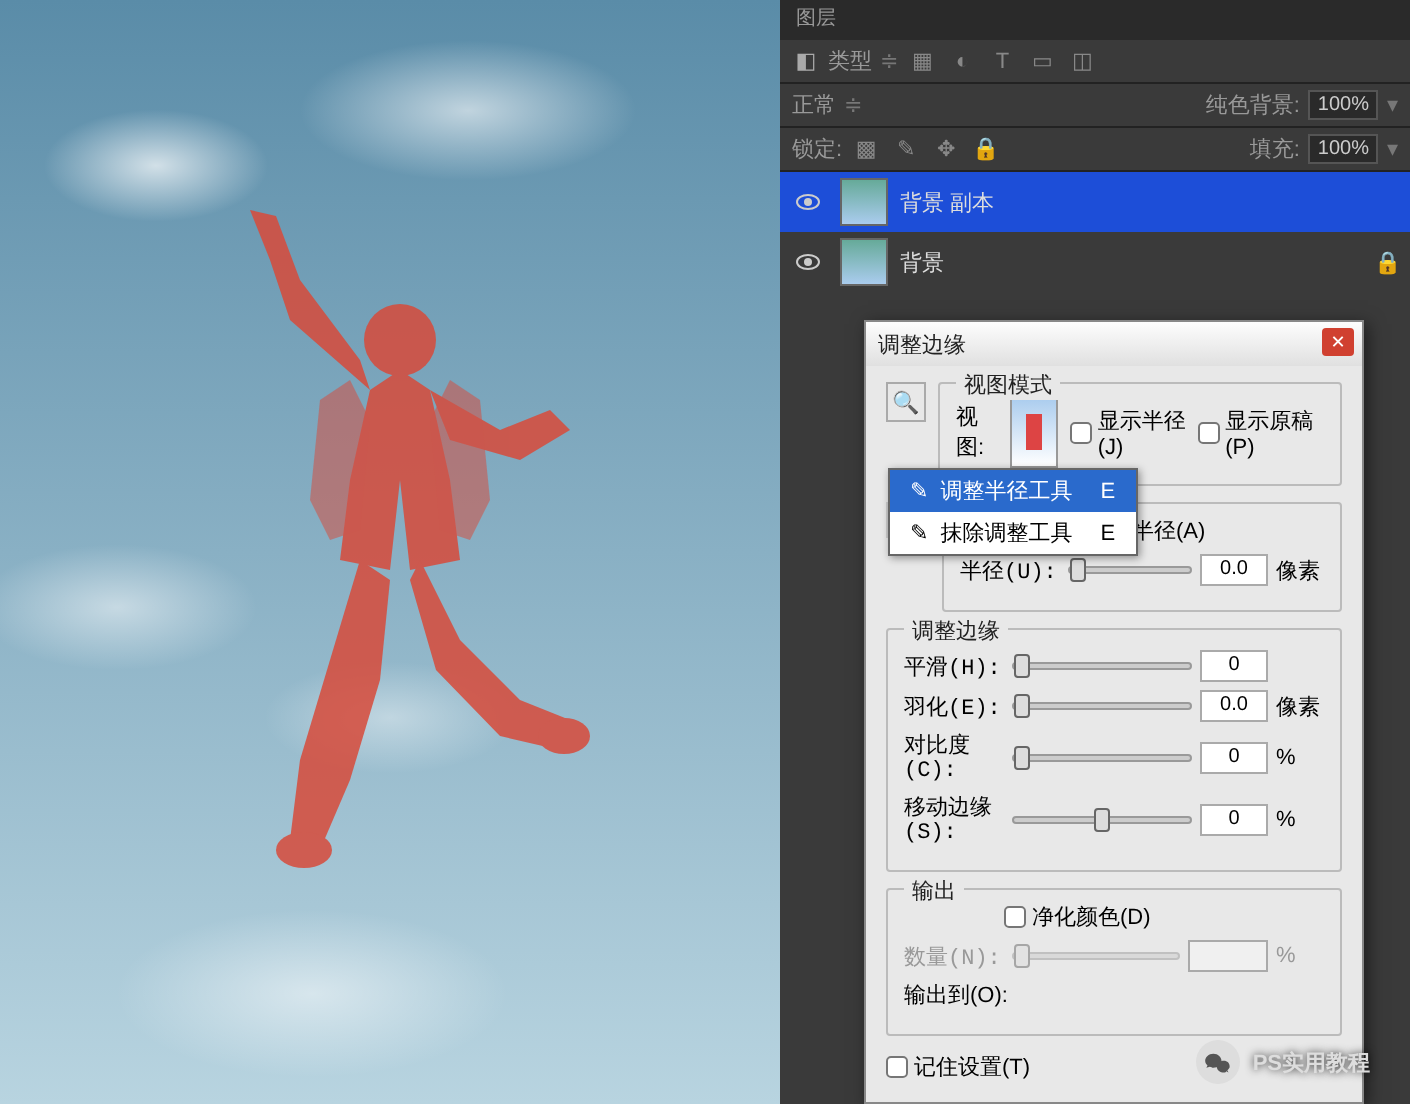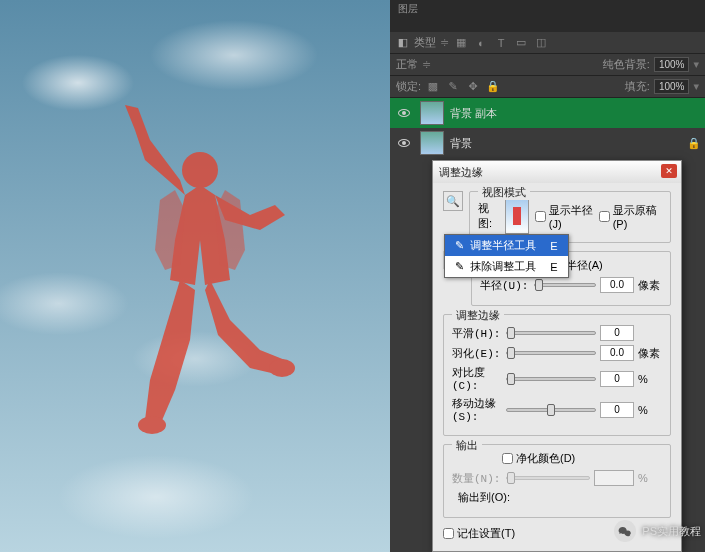--- a/index.html
+++ b/index.html
@@ -12,29 +12,29 @@
     radial-gradient(ellipse 120px 50px at 60% 10%, rgba(255,255,255,0.6), transparent 70%),
     radial-gradient(ellipse 100px 45px at 15% 55%, rgba(255,255,255,0.5), transparent 70%),
     radial-gradient(ellipse 90px 40px at 50% 65%, rgba(255,255,255,0.4), transparent 70%),
     radial-gradient(ellipse 140px 60px at 40% 90%, rgba(255,255,255,0.5), transparent 70%);
   }
   .person { position: absolute; left: 100px; top: 100px; width: 200px; height: 340px; }
   .person svg { filter: drop-shadow(0 0 0 rgba(0,0,0,0)); }
   
   .right-panel { flex: 1; background: #3a3a3a; display: flex; flex-direction: column; }
   
-  .panel-header { height: 32px; background: #2a2a2a; color: #999; padding: 2px 8px; font-size: 10px; }
+  .panel-header { height: 20px; background: #2a2a2a; color: #999; padding: 2px 8px; font-size: 10px; }
   .toolbar-row { height: 22px; background: #3a3a3a; border-bottom: 1px solid #222; display: flex; align-items: center; padding: 0 6px; gap: 4px; color: #999; font-size: 10px; }
   .toolbar-icon { width: 14px; height: 14px; display: inline-flex; align-items: center; justify-content: center; color: #aaa; }
   .opacity-field { background: #2a2a2a; color: #ccc; padding: 1px 4px; border: 1px solid #555; font-size: 10px; }
   .small-icon { width: 16px; height: 16px; display: inline-flex; align-items: center; justify-content: center; color: #888; }
   
   .layers { flex-shrink: 0; }
   .layer-row { height: 30px; background: #3a3a3a; display: flex; align-items: center; padding: 0 4px; gap: 6px; }
-  .layer-row.selected { background: #15803d; }
+  .layer-row.selected { background: #1d4ed8; }
   .vis-toggle { width: 20px; height: 20px; display: flex; align-items: center; justify-content: center; }
   .eye-icon { width: 12px; height: 8px; border: 1px solid #ccc; border-radius: 50%; position: relative; }
   .eye-icon::after { content: ''; position: absolute; width: 4px; height: 4px; background: #ccc; border-radius: 50%; top: 1px; left: 3px; }
   .layer-thumb { width: 24px; height: 24px; border: 1px solid #666; background: #888; }
   .layer-thumb.red { background: #d33; }
   .layer-thumb.sky { background: linear-gradient(180deg,#6a9,#ace); }
   .layer-name { color: #ddd; font-size: 11px; }
   .layer-lock { margin-left: auto; color: #888; }
   
   .dialog { position: absolute; left: 432px; top: 160px; width: 250px; background: #e8e8e8; border: 1px solid #888; box-shadow: 2px 2px 8px rgba(0,0,0,0.5); }
@@ -64,21 +64,21 @@
   .slider-track { flex: 1; height: 4px; background: #ccc; border: 1px solid #999; position: relative; border-radius: 2px; }
   .slider-thumb { position: absolute; width: 8px; height: 12px; background: #ddd; border: 1px solid #666; top: -5px; left: 0; border-radius: 2px; }
   .slider-thumb.mid { left: 45%; }
   .slider-value { width: 34px; height: 16px; border: 1px solid #aaa; background: #fff; text-align: center; line-height: 14px; font-size: 10px; }
   .slider-unit { width: 24px; font-size: 11px; }
   
   .output-row { display: flex; align-items: center; gap: 6px; margin: 4px 0; font-size: 11px; }
   .output-select { flex: 1; height: 18px; border: 1px solid #999; background: #fff; padding: 0 4px; font-size: 11px; }
   .amount-box { width: 40px; height: 16px; border: 1px solid #aaa; background: #f0f0f0; }
   
-  .watermark { position: absolute; right: 4px; bottom: 10px; display: flex; align-items: center; gap: 6px; color: #ddd; font-size: 14px; font-weight: normal; text-shadow: 0 0 4px rgba(0,0,0,0.8); }
+  .watermark { position: absolute; right: 20px; bottom: 10px; display: flex; align-items: center; gap: 6px; color: #ddd; font-size: 14px; font-weight: bold; text-shadow: 0 0 4px rgba(0,0,0,0.8); }
   .wechat-icon { width: 22px; height: 22px; background: #ddd; border-radius: 50%; display: flex; align-items: center; justify-content: center; }
 </style>
 </head>
 <body>
 
 <div class="workspace">
   <div class="canvas-area">
     <div class="person">
       <svg viewBox="0 0 200 340" width="200" height="340">
         <g fill="#d84a3a" opacity="0.85">
@@ -239,21 +239,21 @@
         </label>
       <div class="slider-row">
         <span class="slider-label" style="color:#999">数量(N):</span>
         <span class="slider-track" style="opacity:0.5">
             <span class="slider-thumb"></span>
           </span>
         <span class="amount-box"></span>
         <span class="slider-unit" style="color:#999">%</span>
       </div>
       <div class="output-row">
-        <span style="width:58px;text-align:right">输出到(O):</span>
+        <span style="width:58px;">输出到(O):</span>
       </div>
     </div>
 
     <label class="check-row">
         <input type="checkbox" style="">
         <span>记住设置(T)</span>
       </label>
 
   </div>
 </div>

